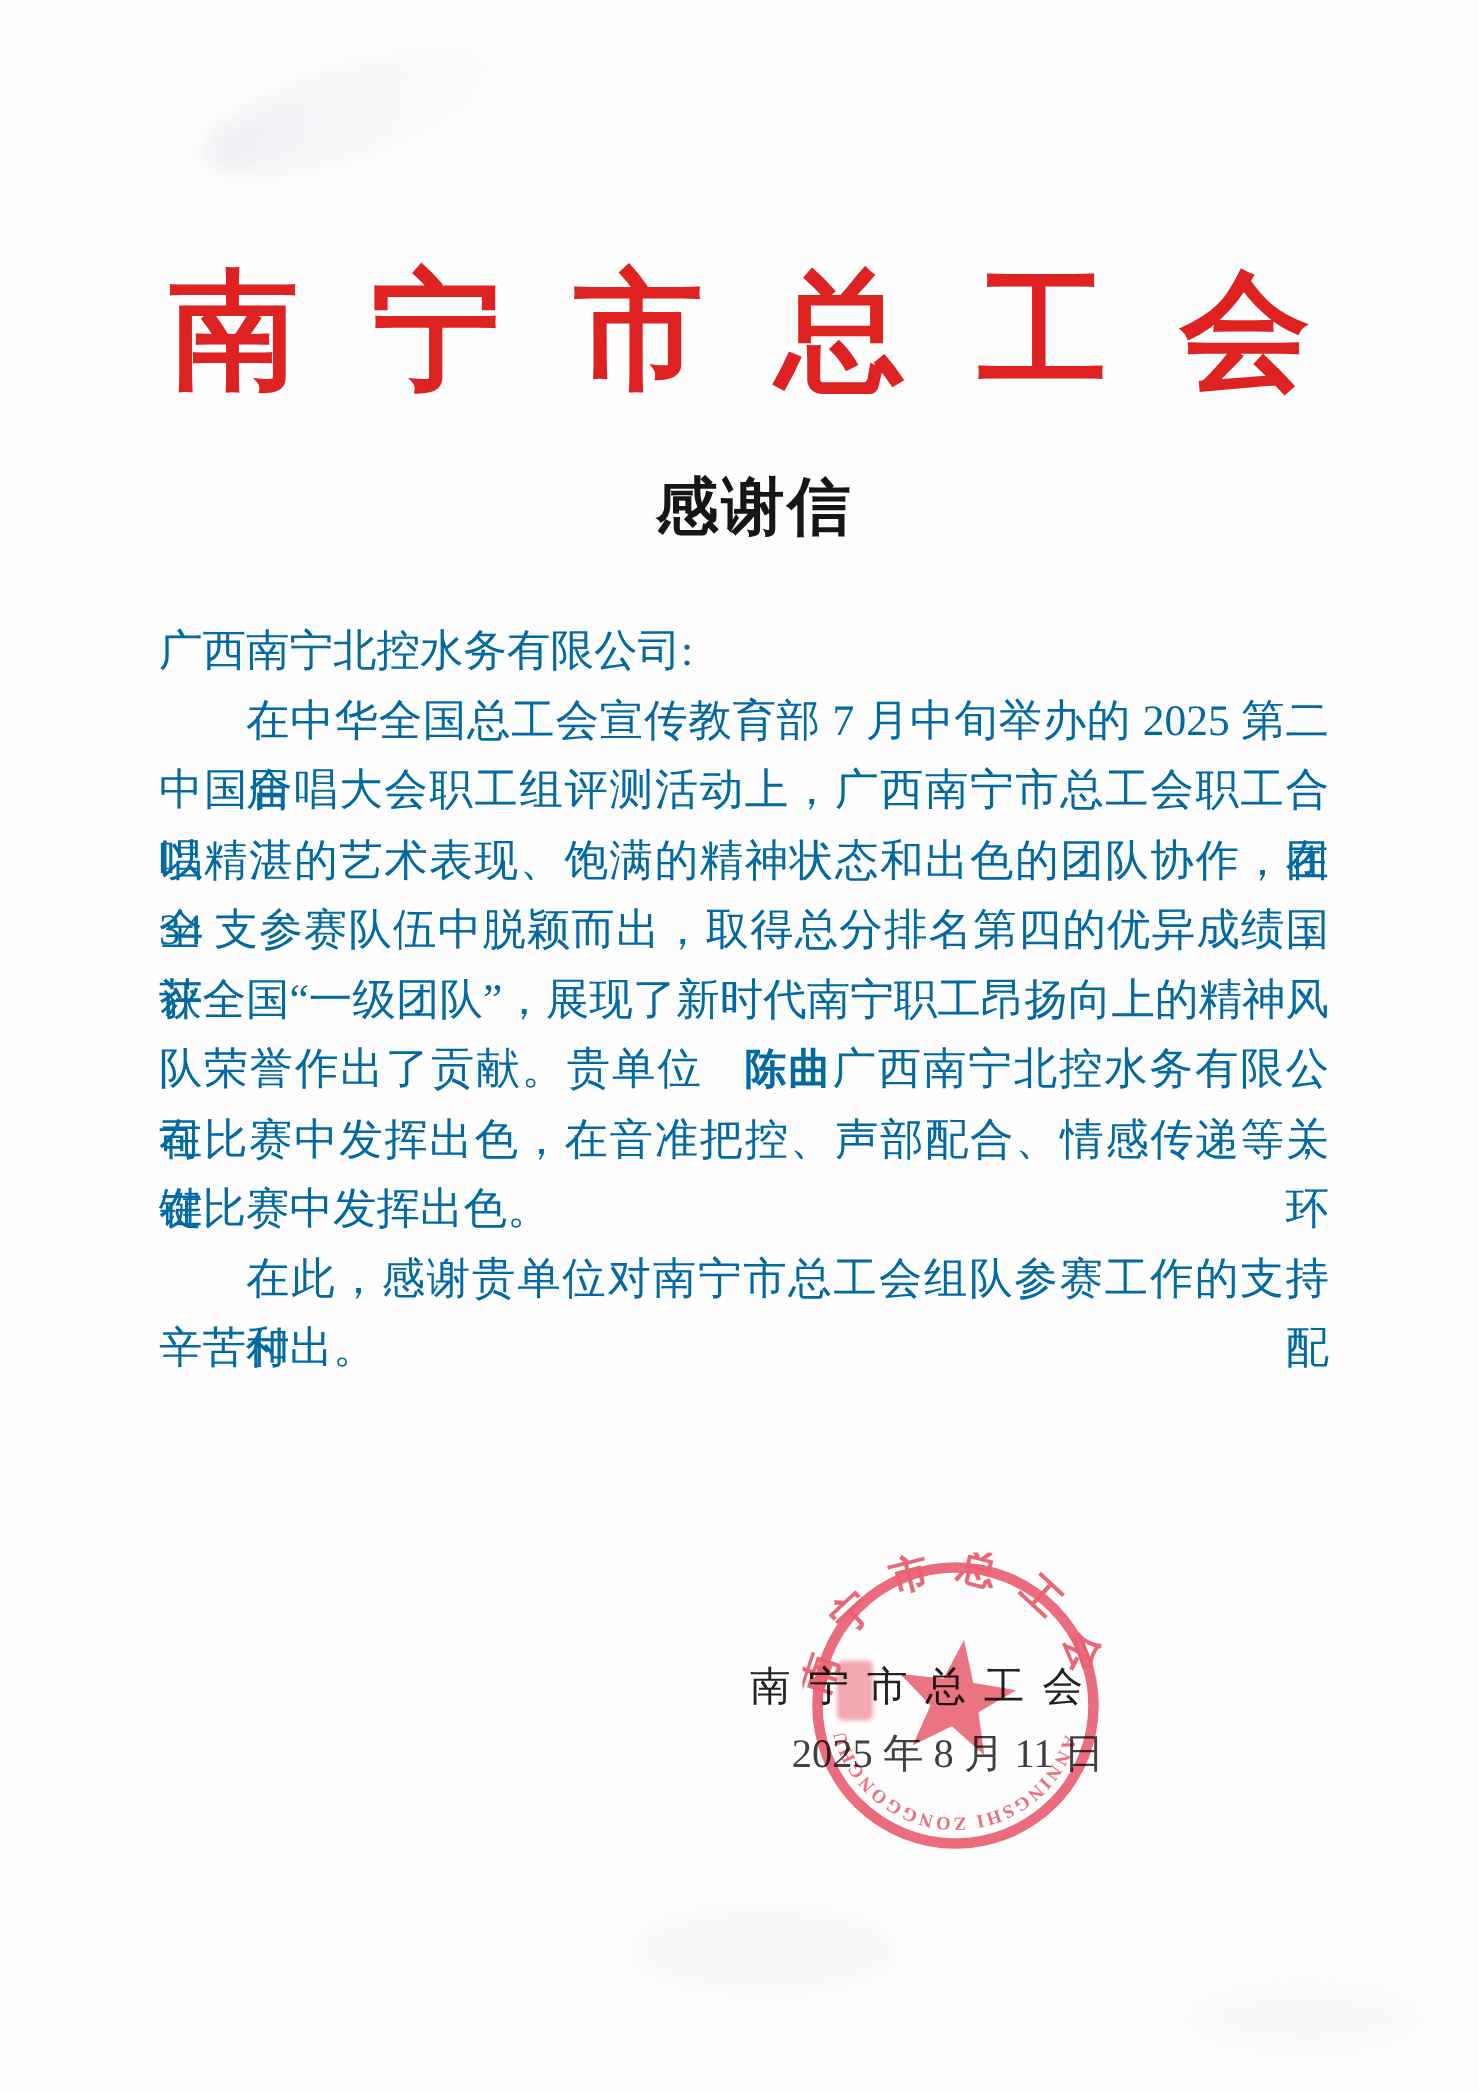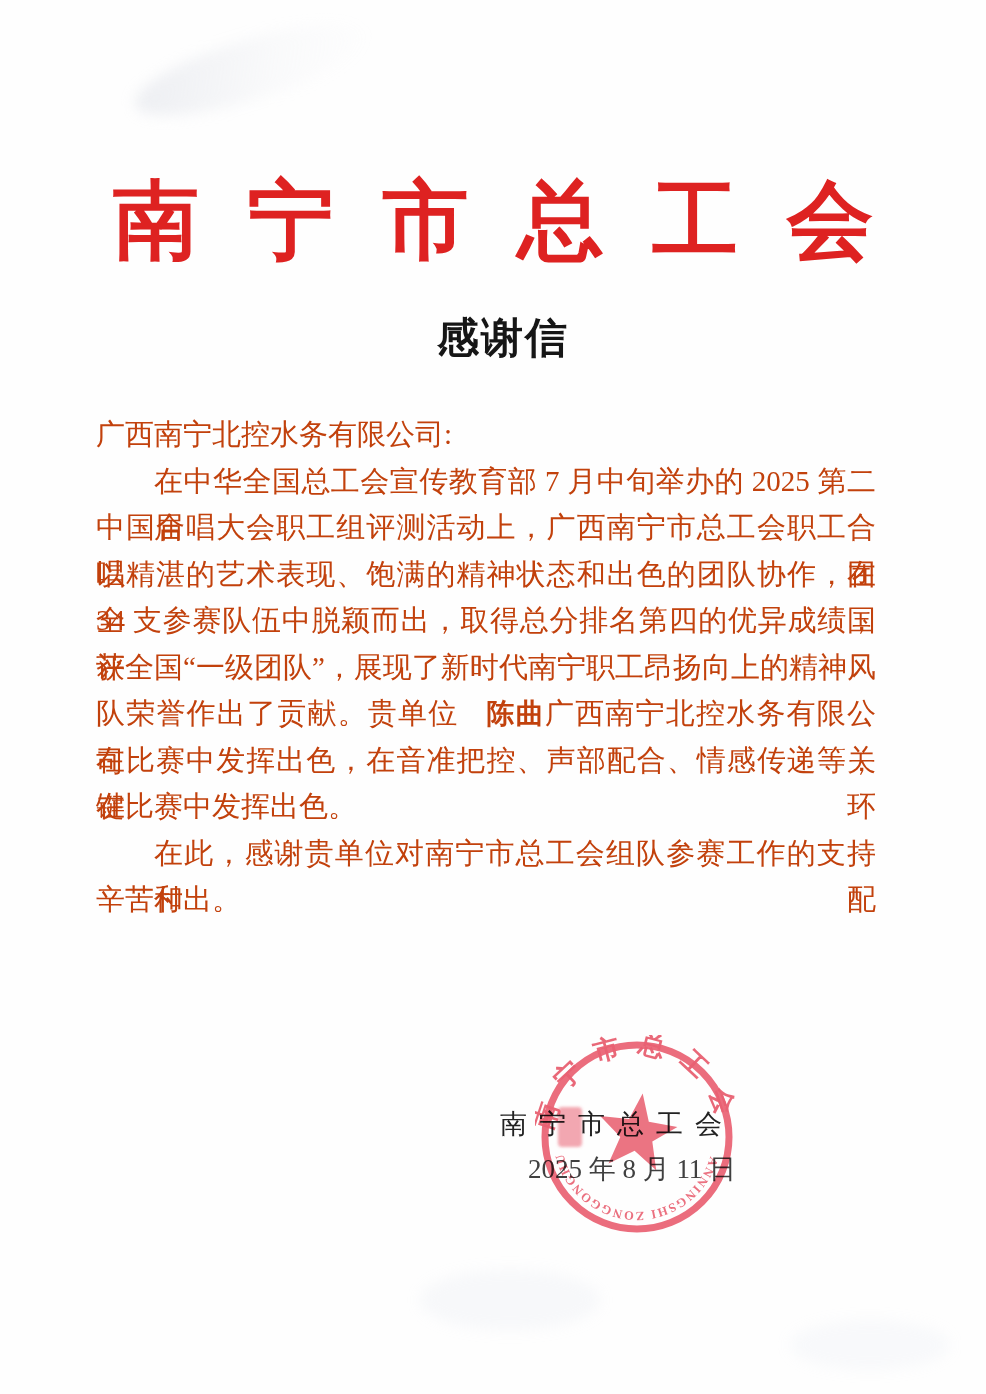--- a/index.html
+++ b/index.html
@@ -55,24 +55,24 @@
     left: 10px; top: 310px;
     width: 986px;
     text-align: center;
     font-size: 42px;
     font-weight: 700;
     letter-spacing: 2px;
     color: #161616;
   }
   .letter-body {
     position: absolute;
-    left: 96px; top: 411px;
+    left: 106px; top: 411px;
     width: 780px;
     font-size: 29px;
-    color: #c2410c;
+    color: #0369a1;
   }
   .letter-body .line {
     height: 46.5px;
     line-height: 46.5px;
   }
   .letter-body .line.justify {
     text-align: justify;
     text-align-last: justify;
   }
   .letter-body .line.indent { padding-left: 58px; }

